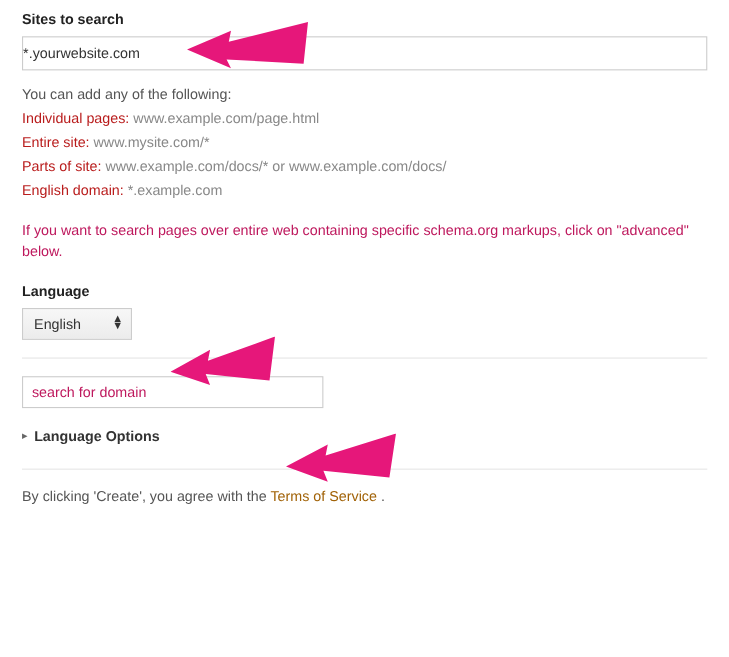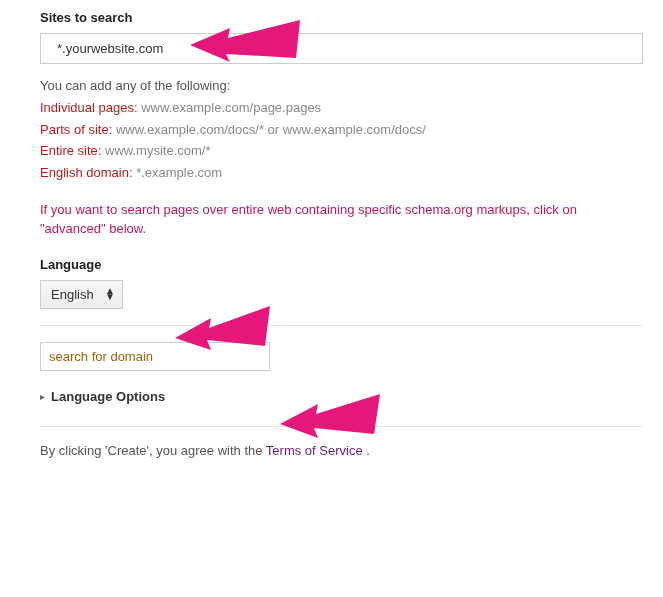--- a/index.html
+++ b/index.html
@@ -1,56 +1,56 @@
 <!DOCTYPE html>
 <html><head>
 <meta charset="utf-8">
 <style>
   * { box-sizing: border-box; margin: 0; padding: 0; }
   body { font-family: Arial, sans-serif; font-size: 13px; color: #222; padding: 10px 20px; width: 663px; }
   .section-label { font-weight: bold; color: #222; margin-bottom: 8px; display: block; font-size: 13px; }
   .input-row { margin-bottom: 10px; }
-  .text-input { width: 100%; border: 1px solid #ccc; padding: 7px 16px; font-size: 13px; color: #333; background: #fff; }
+  .text-input { width: 100%; border: 1px solid #ccc; padding: 7px 0; font-size: 13px; color: #333; background: #fff; }
   .text-input::placeholder { color: #999; }
   .help-block { margin-top: 12px; margin-bottom: 16px; color: #555; font-size: 13px; line-height: 1.6; }
   .help-line { margin-bottom: 1px; }
   .help-label { color: #b91c1c; }
   .help-example { color: #888; }
   .schema-hint { color: #be185d; margin-bottom: 18px; line-height: 1.5; }
   .divider { border: none; border-top: 1px solid #e5e5e5; margin: 0 0 16px 0; }
-  .lang-select { appearance: none; -webkit-appearance: none; background: linear-gradient(#f7f7f7,#ececec); border: 1px solid #ccc; padding: 6px 28px 6px 10px; font-size: 13px; color: #333; position: relative; }
+  .lang-select { appearance: none; -webkit-appearance: none; background: linear-gradient(#f7f7f7,#ececec); border: 1px solid #ccc; padding: 6px 45px 6px 10px; font-size: 13px; color: #333; position: relative; }
   .select-wrap { position: relative; display: inline-block; margin-bottom: 16px; }
   .select-wrap .caret { position: absolute; right: 8px; top: 50%; transform: translateY(-50%); pointer-events: none; font-size: 10px; line-height: 6px; color: #333; }
-  .name-input { width: 230px; border: 1px solid #ccc; padding: 6px 8px; font-size: 13px; color: #a16207; margin-bottom: 18px; }
+  .name-input { width: 274px; border: 1px solid #ccc; padding: 6px 8px; font-size: 13px; color: #be185d; margin-bottom: 18px; }
   .adv-toggle { display: flex; align-items: center; cursor: pointer; margin-bottom: 22px; }
   .adv-toggle .tri { font-size: 10px; color: #666; margin-right: 6px; }
   .adv-toggle .lbl { font-weight: bold; color: #333; }
   .agree-line { color: #555; font-size: 13px; margin-bottom: 14px; }
-  .agree-line .link { color: #701a75; text-decoration: none; }
+  .agree-line .link { color: #a16207; text-decoration: none; }
   .create-btn { background: #4285f4; color: #fff; border: none; padding: 8px 18px; font-size: 12px; font-weight: bold; letter-spacing: 0.5px; cursor: pointer; }
   .arrow { position: absolute; pointer-events: none; }
-  .page-wrap { position: relative; margin-left: 20px; }
+  .page-wrap { position: relative; }
 </style>
 </head>
 <body>
 
 <div class="page-wrap">
 
   <label class="section-label">Sites to search</label>
 
   <div class="input-row">
     <input type="text" class="text-input" value="*.yourwebsite.com" style="">
   </div>
 
 
   <div class="help-block">
     <div class="help-line">You can add any of the following:</div>
-    <div class="help-line"><span class="help-label">Individual pages: </span><span class="help-example">www.example.com/page.pages</span></div>
+    <div class="help-line"><span class="help-label">Individual pages: </span><span class="help-example">www.example.com/page.html</span></div>
+    <div class="help-line"><span class="help-label">Entire site: </span><span class="help-example">www.mysite.com/*</span></div>
     <div class="help-line"><span class="help-label">Parts of site: </span><span class="help-example">www.example.com/docs/* or www.example.com/docs/</span></div>
-    <div class="help-line"><span class="help-label">Entire site: </span><span class="help-example">www.mysite.com/*</span></div>
     <div class="help-line"><span class="help-label">English domain: </span><span class="help-example">*.example.com</span></div>
   </div>
 
   <div class="schema-hint">If you want to search pages over entire web containing specific schema.org markups, click on "advanced" below.</div>
 
   <label class="section-label">Language</label>
   <div class="select-wrap">
     <select class="lang-select">
       <option>English</option>
     </select>

